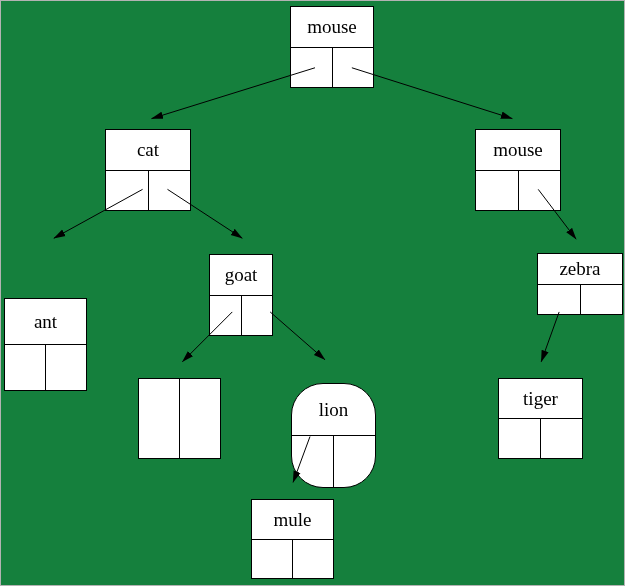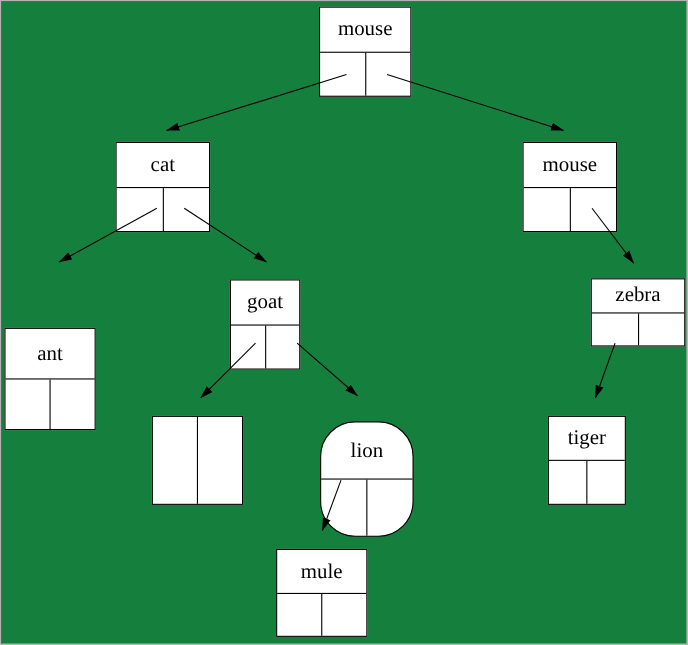--- a/index.html
+++ b/index.html
@@ -127,21 +127,21 @@
           <div class="node-cell-right"></div>
         </div>
       </div>
       <div class="node" style="left: 290px; top: 382px; width: 85px; height: 105px; border-radius: 32px;">
         <div class="node-label" style="color: rgb(0, 0, 0);">lion</div>
         <div class="node-cells">
           <div class="node-cell-left"></div>
           <div class="node-cell-right"></div>
         </div>
       </div>
-      <div class="node" style="left: 497px; top: 377px; width: 71px; height: 81px;">
+      <div class="node" style="left: 497px; top: 377px; width: 85px; height: 81px;">
         <div class="node-label" style="color: rgb(0, 0, 0);">tiger</div>
         <div class="node-cells">
           <div class="node-cell-left"></div>
           <div class="node-cell-right"></div>
         </div>
       </div>
       <div class="node" style="left: 250px; top: 498px; width: 83px; height: 80px;">
         <div class="node-label" style="color: rgb(0, 0, 0);">mule</div>
         <div class="node-cells">
           <div class="node-cell-left"></div>

